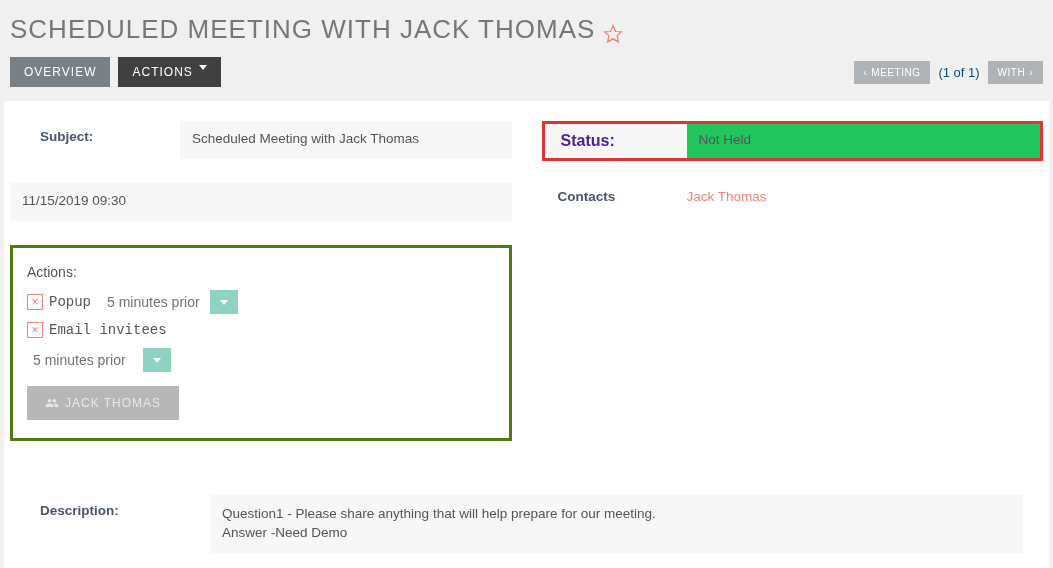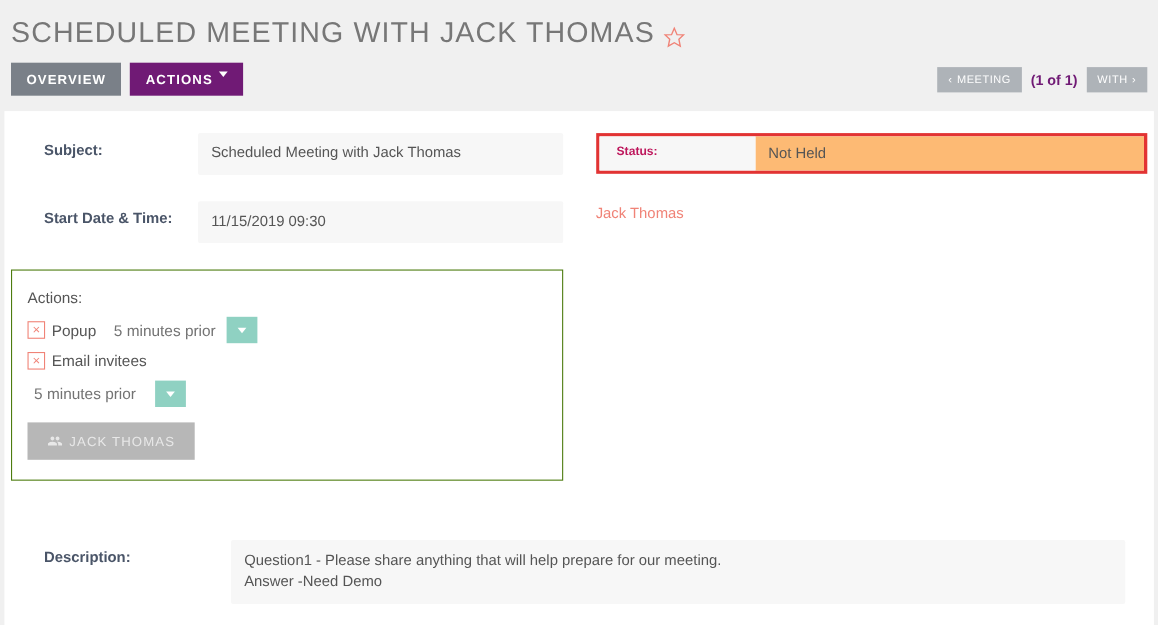--- a/index.html
+++ b/index.html
@@ -39,27 +39,27 @@
       padding: 0 10px 14px 10px;
     }
     .btn {
       font-size: 12px;
       letter-spacing: 1px;
       padding: 8px 14px;
       border: none;
       cursor: pointer;
       margin-right: 8px;
       color: #fff;
-      font-weight: 700;
+      font-weight: 400;
     }
     .btn-overview {
       background: #7a8088;
     }
     .btn-actions {
-      background: #701a75;
+      background: #404040;
       display: flex;
       gap: 6px;
     }
     .caret-down {
       width: 0;
       height: 0;
       border-left: 4px solid transparent;
       border-right: 4px solid transparent;
       border-top: 5px solid #fff;
     }
@@ -79,22 +79,22 @@
       cursor: pointer;
       display: flex;
       align-items: center;
       gap: 4px;
     }
     .chev {
       font-size: 10px;
     }
     .page-count {
       font-size: 13px;
-      font-weight: 700;
-      color: #701a75;
+      font-weight: 400;
+      color: #0c4a6e;
     }
     .card {
       background: #fff;
       margin: 0 4px;
       padding: 20px 6px 24px 6px;
     }
     .columns {
       display: flex;
       gap: 30px;
     }
@@ -131,26 +131,26 @@
       display: flex;
       align-items: stretch;
       border: 3px solid #e23333;
       margin-bottom: 24px;
     }
     .status-label {
       width: 142px;
       padding: 8px 0 8px 16px;
       background: #f7f7f7;
       font-weight: bold;
-      color: #be185d;
-      font-size: 11px;
+      color: #4c1d95;
+      font-size: 16px;
     }
     .status-value {
       flex: 1;
-      background: #fdba74;
+      background: #22c55e;
       padding: 8px 12px;
       color: #555;
       font-size: 13.5px;
     }
     .right-row {
       display: flex;
       align-items: flex-start;
       margin-bottom: 24px;
     }
     .right-label {
@@ -168,21 +168,21 @@
       font-size: 13.5px;
       padding-top: 4px;
     }
     .right-value a {
       color: #f08377;
       text-decoration: none;
       font-weight: 500;
     }
     .reminder-panel {
       flex: 1;
-      border: 1px solid #4d7c0f;
+      border: 3px solid #4d7c0f;
       padding: 16px 14px 18px 14px;
     }
     .reminder-heading {
       color: #555;
       font-size: 14px;
       margin-bottom: 10px;
     }
     .reminder-line {
       display: flex;
       align-items: center;
@@ -196,20 +196,21 @@
       color: #f08377;
       font-size: 12px;
       line-height: 14px;
       text-align: center;
       cursor: pointer;
       flex-shrink: 0;
     }
     .reminder-text {
       color: #555;
       font-size: 14px;
+      font-family: Liberation Mono, monospace;
     }
     .select-wrap {
       display: inline-flex;
       align-items: stretch;
     }
     .select-text {
       background: #fff;
       border: none;
       padding: 4px 10px;
       font-size: 14px;
@@ -323,21 +324,20 @@
   <div class="columns">
 
     <div class="col-left">
 
       <div class="field-row">
         <div class="field-label">Subject:</div>
         <div class="field-value">Scheduled Meeting with Jack Thomas</div>
       </div>
 
       <div class="field-row">
-        <div class="field-label">Start Date &amp; Time:</div>
         <div class="field-value">11/15/2019 09:30</div>
       </div>
 
 
       <div class="field-row">
         <div class="reminder-panel">
           <div class="reminder-heading">Actions:</div>
 
           <div class="reminder-line">
             <div class="close-box">×</div>
@@ -376,20 +376,21 @@
     </div>
 
     <div class="col-right">
 
       <div class="status-row">
         <div class="status-label">Status:</div>
         <div class="status-value">Not Held</div>
       </div>
 
       <div class="right-row">
+        <div class="right-label">Contacts</div>
         <div class="right-value">
           <a href="#">Jack Thomas</a>
         </div>
       </div>
 
       <div class="right-row">
         <div class="right-value"></div>
       </div>
 
     </div>

